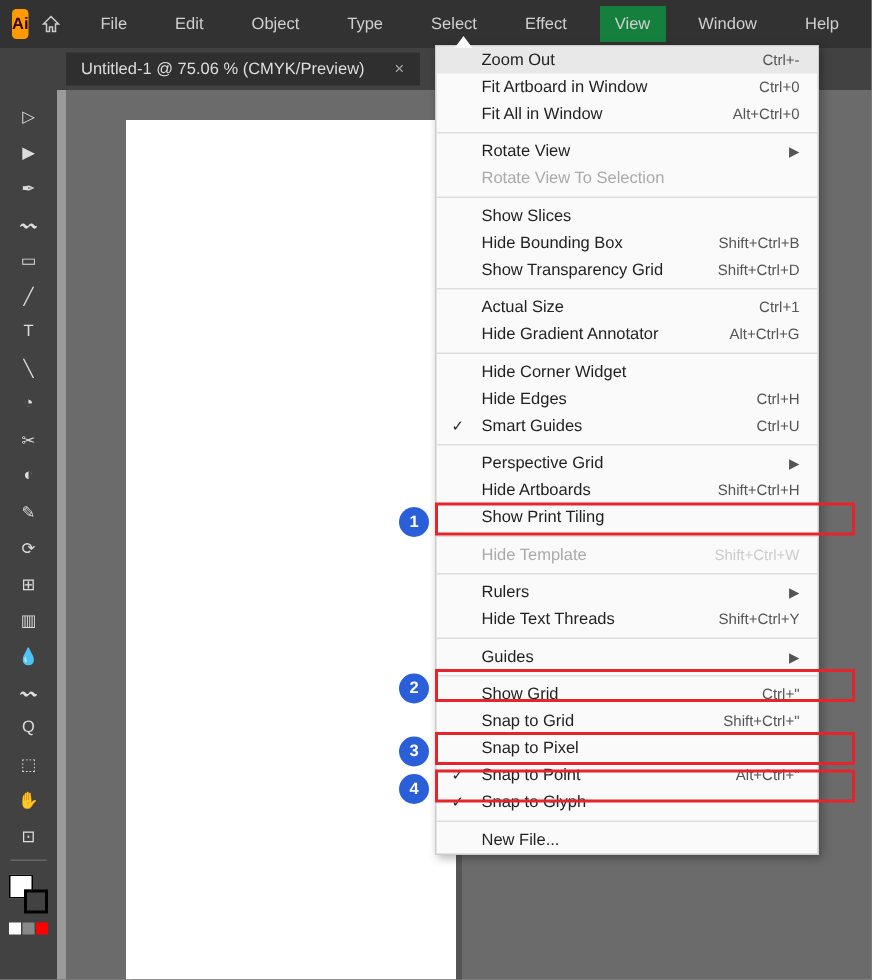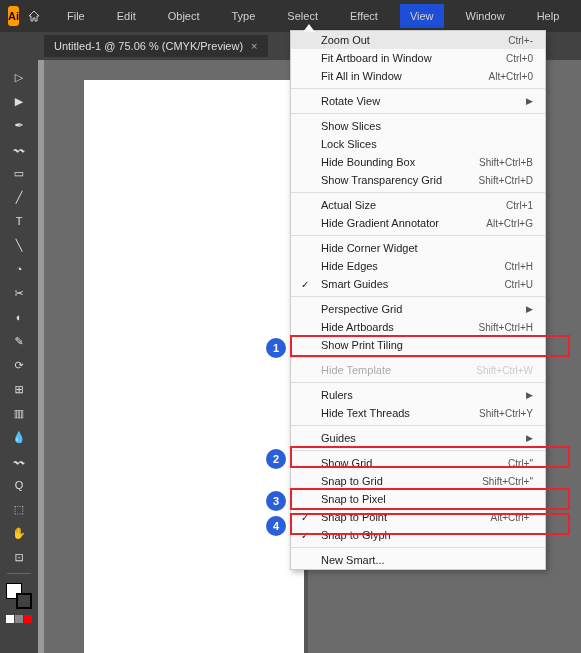--- a/index.html
+++ b/index.html
@@ -2,24 +2,24 @@
 <html><head>
 <meta charset="utf-8">
 <style>
   * { margin: 0; padding: 0; box-sizing: border-box; }
   body { width: 581px; height: 653px; background: #9a9a9a; font-family: "Segoe UI", Tahoma, sans-serif; font-size: 11px; color: #d0d0d0; overflow: hidden; position: relative; }
   .topbar { height: 32px; background: #323232; display: flex; align-items: center; padding: 0 8px; gap: 8px; }
   .ai-logo { width: 20px; height: 20px; background: #ff9a00; color: #330000; display: flex; align-items: center; justify-content: center; font-weight: bold; font-size: 11px; border-radius: 3px; }
   .home-icon { width: 18px; height: 18px; display: flex; align-items: center; justify-content: center; color: #d0d0d0; }
   .menu { display: flex; gap: 12px; color: #d0d0d0; }
   .menu-item { padding: 6px 10px; cursor: default; }
-  .menu-item.sel { background: #1d4ed8; }
+  .menu-item.sel { background: #15803d; }
   .share-box { margin-left: 8px; width: 22px; height: 18px; border: 1px solid #888; display: flex; align-items: center; justify-content: center; font-size: 9px; }
   .tabstrip { height: 28px; background: #424242; display: flex; align-items: center; padding-left: 44px; }
-  .tabitem { background: #2f2f2f; color: #ddd; padding: 5px 10px; font-size: 11px; display: flex; align-items: center; gap: 8px; }
+  .tabitem { background: #2f2f2f; color: #ddd; padding: 5px 10px; font-size: 11px; display: flex; align-items: center; gap: 20px; }
   .tabitem .x { color: #aaa; }
   .workarea { position: absolute; left: 44px; top: 60px; right: 0; bottom: 0; background: #6b6b6b; }
   .page { position: absolute; left: 84px; top: 80px; width: 220px; height: 573px; background: #fff; box-shadow: 4px 4px 0 #555; }
   .toolcol { position: absolute; left: 0; top: 60px; width: 38px; bottom: 0; background: #424242; display: flex; flex-direction: column; align-items: center; padding-top: 6px; gap: 2px; }
   .toolcol .tbtn { width: 24px; height: 22px; display: flex; align-items: center; justify-content: center; color: #ddd; }
   .toolcol .sep { width: 24px; height: 1px; background: #666; margin: 3px 0; }
   .fillstroke { width: 26px; height: 26px; position: relative; margin-top: 4px; }
   .fillstroke .fill { width: 16px; height: 16px; background: #fff; border: 1px solid #000; position: absolute; left: 0; top: 0; }
   .fillstroke .stroke { width: 16px; height: 16px; background: #424242; border: 2px solid #000; position: absolute; right: 0; bottom: 0; }
   .colormode { display: flex; gap: 1px; margin-top: 4px; }
@@ -122,26 +122,26 @@
     </div>
     <div class="dditem">
       <span>Fit All in Window</span>
       <span class="sc">Alt+Ctrl+0</span>
     </div>
     <div class="ddsep"></div>
     <div class="dditem">
       <span>Rotate View</span>
       <span class="sub">▶</span>
     </div>
+    <div class="dditem disabled">
+      <span>Rotate View To Selection</span>
+    </div>
     <div class="ddsep"></div>
     <div class="dditem">
       <span>Show Slices</span>
-    </div>
-    <div class="dditem">
-      <span>Lock Slices</span>
     </div>
     <div class="dditem">
       <span>Hide Bounding Box</span>
       <span class="sc">Shift+Ctrl+B</span>
     </div>
     <div class="dditem">
       <span>Show Transparency Grid</span>
       <span class="sc">Shift+Ctrl+D</span>
     </div>
     <div class="ddsep"></div>
@@ -213,21 +213,21 @@
       <span class="chk">✓</span>
       <span>Snap to Point</span>
       <span class="sc">Alt+Ctrl+"</span>
     </div>
     <div class="dditem">
       <span class="chk">✓</span>
       <span>Snap to Glyph</span>
     </div>
     <div class="ddsep"></div>
     <div class="dditem">
-      <span>New Smart...</span>
+      <span>New File...</span>
     </div>
   </div>
 
 <div id="overlays">
     <div class="callout" style="top: 338px; left: 266px;">1</div>
     <div class="callout" style="top: 449px; left: 266px;">2</div>
     <div class="callout" style="top: 491px; left: 266px;">3</div>
     <div class="callout" style="top: 516px; left: 266px;">4</div>
     <div class="redbox" style="top: 335px; left: 290px; width: 280px; height: 22px;"></div>
     <div class="redbox" style="top: 446px; left: 290px; width: 280px; height: 22px;"></div>

